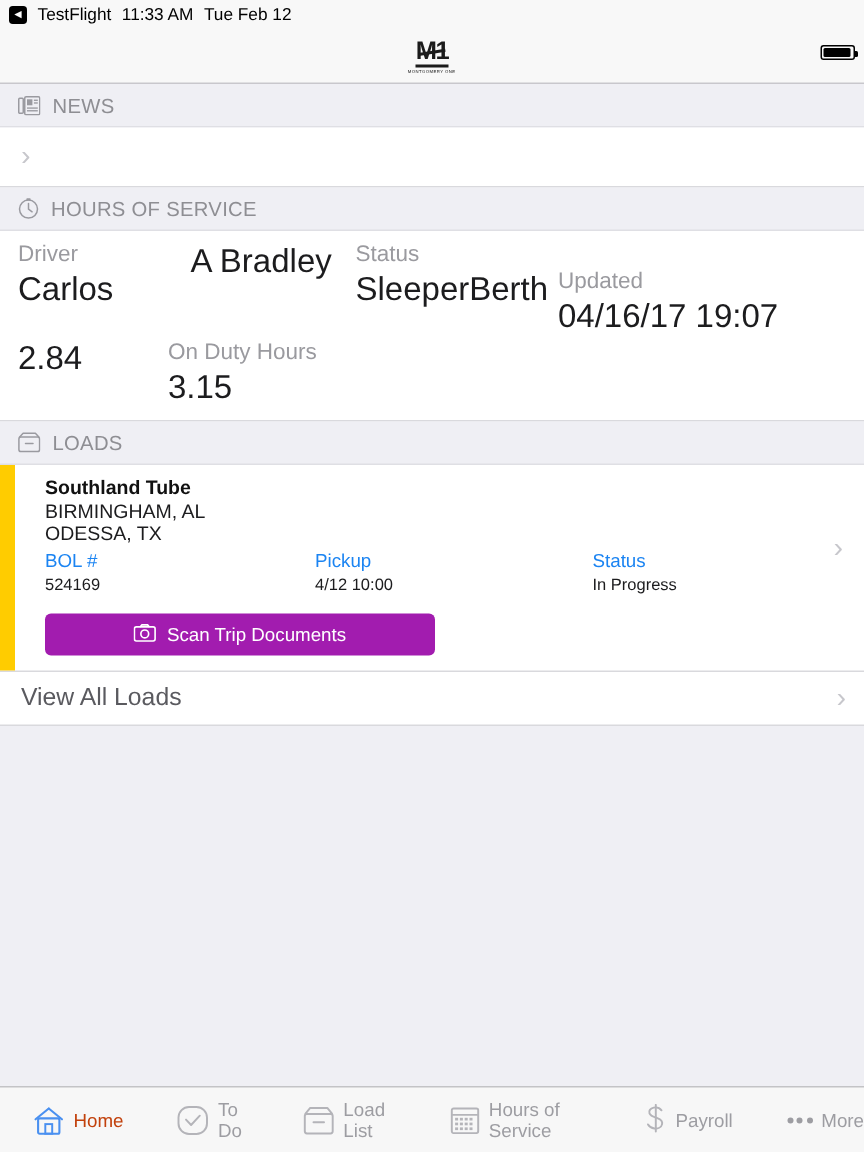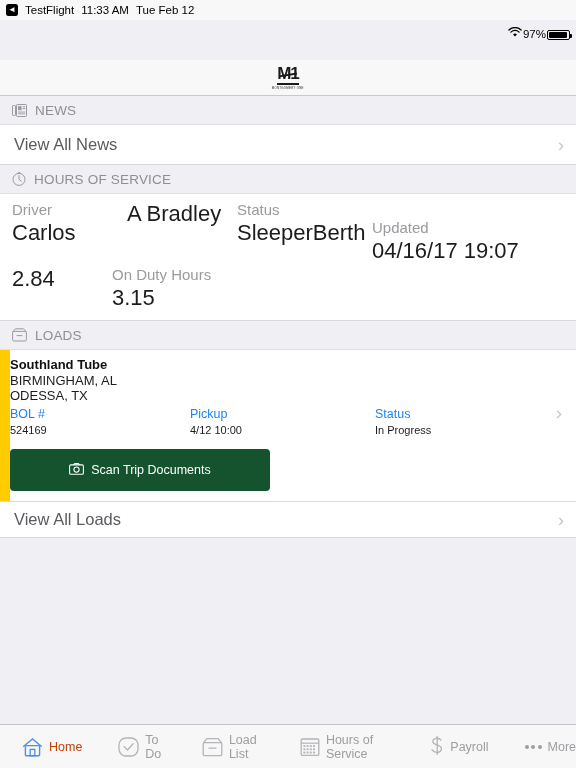--- a/index.html
+++ b/index.html
@@ -73,21 +73,20 @@
 
   
   .navbar {
     height: 35px;
     background: #f8f8f8;
     display: flex;
     align-items: center;
     justify-content: center;
     border-bottom: 1px solid #c8c7cc;
     flex: none;
-    margin-top: 40px;
   }
   .logo {
     display: flex;
     flex-direction: column;
     align-items: center;
     line-height: 1;
   }
   .logo-mark {
     font-family: "Liberation Sans", sans-serif;
     font-weight: bold;
@@ -196,21 +195,21 @@
     border-bottom: 1px solid #d9d9dd;
     position: relative;
   }
   .load-stripe {
     width: 10px;
     background: #ffcc00;
     flex: none;
   }
   .load-body {
     flex: 1;
-    padding: 7px 0 8px 0;
+    padding: 7px 0 8px 20px;
     min-width: 0;
   }
   .load-title {
     font-size: 13px;
     font-weight: bold;
     color: #111;
     line-height: 16px;
   }
   .load-city {
     font-size: 13px;
@@ -238,22 +237,22 @@
   .load-chev {
     display: flex;
     align-items: center;
     padding: 0 14px 26px 0;
     color: #c7c7cc;
     font-size: 19px;
   }
   .scan-btn {
     margin: 11px 0 2px 0;
     width: 260px;
-    height: 42px;
-    background: #14532d;
+    height: 28px;
+    background: #a21caf;
     border-radius: 4px;
     display: flex;
     align-items: center;
     justify-content: center;
     gap: 7px;
     color: #fff;
     font-size: 12.5px;
     border: none;
     cursor: pointer;
     font-family: "Liberation Sans", sans-serif;
@@ -334,21 +333,20 @@
           <rect x="10.6" y="2.4" width="2.6" height="0.9" fill="#9a9aa0"></rect>
           <rect x="10.6" y="4.2" width="2.6" height="0.9" fill="#9a9aa0"></rect>
           <rect x="6" y="7.6" width="7.2" height="0.9" fill="#9a9aa0"></rect>
           <rect x="6" y="9.4" width="7.2" height="0.9" fill="#9a9aa0"></rect>
         </svg>
       </span>
       <span>NEWS</span>
     </div>
 
     <div class="row" style="height:40px">
-      <span class="row-label">View All News</span>
       <span class="chev">›</span>
     </div>
 
     <div class="sec-head">
       <span class="ico">
         <svg width="14" height="14" viewBox="0 0 14 14">
           <circle cx="7" cy="7.4" r="6" fill="none" stroke="#9a9aa0" stroke-width="1"></circle>
           <path d="M7 3.6 L7 7.4 L9.4 9.2" stroke="#9a9aa0" stroke-width="1" fill="none" stroke-linecap="round"></path>
           <rect x="5.6" y="0.2" width="2.8" height="1.5" rx="0.5" fill="#9a9aa0"></rect>
         </svg>

